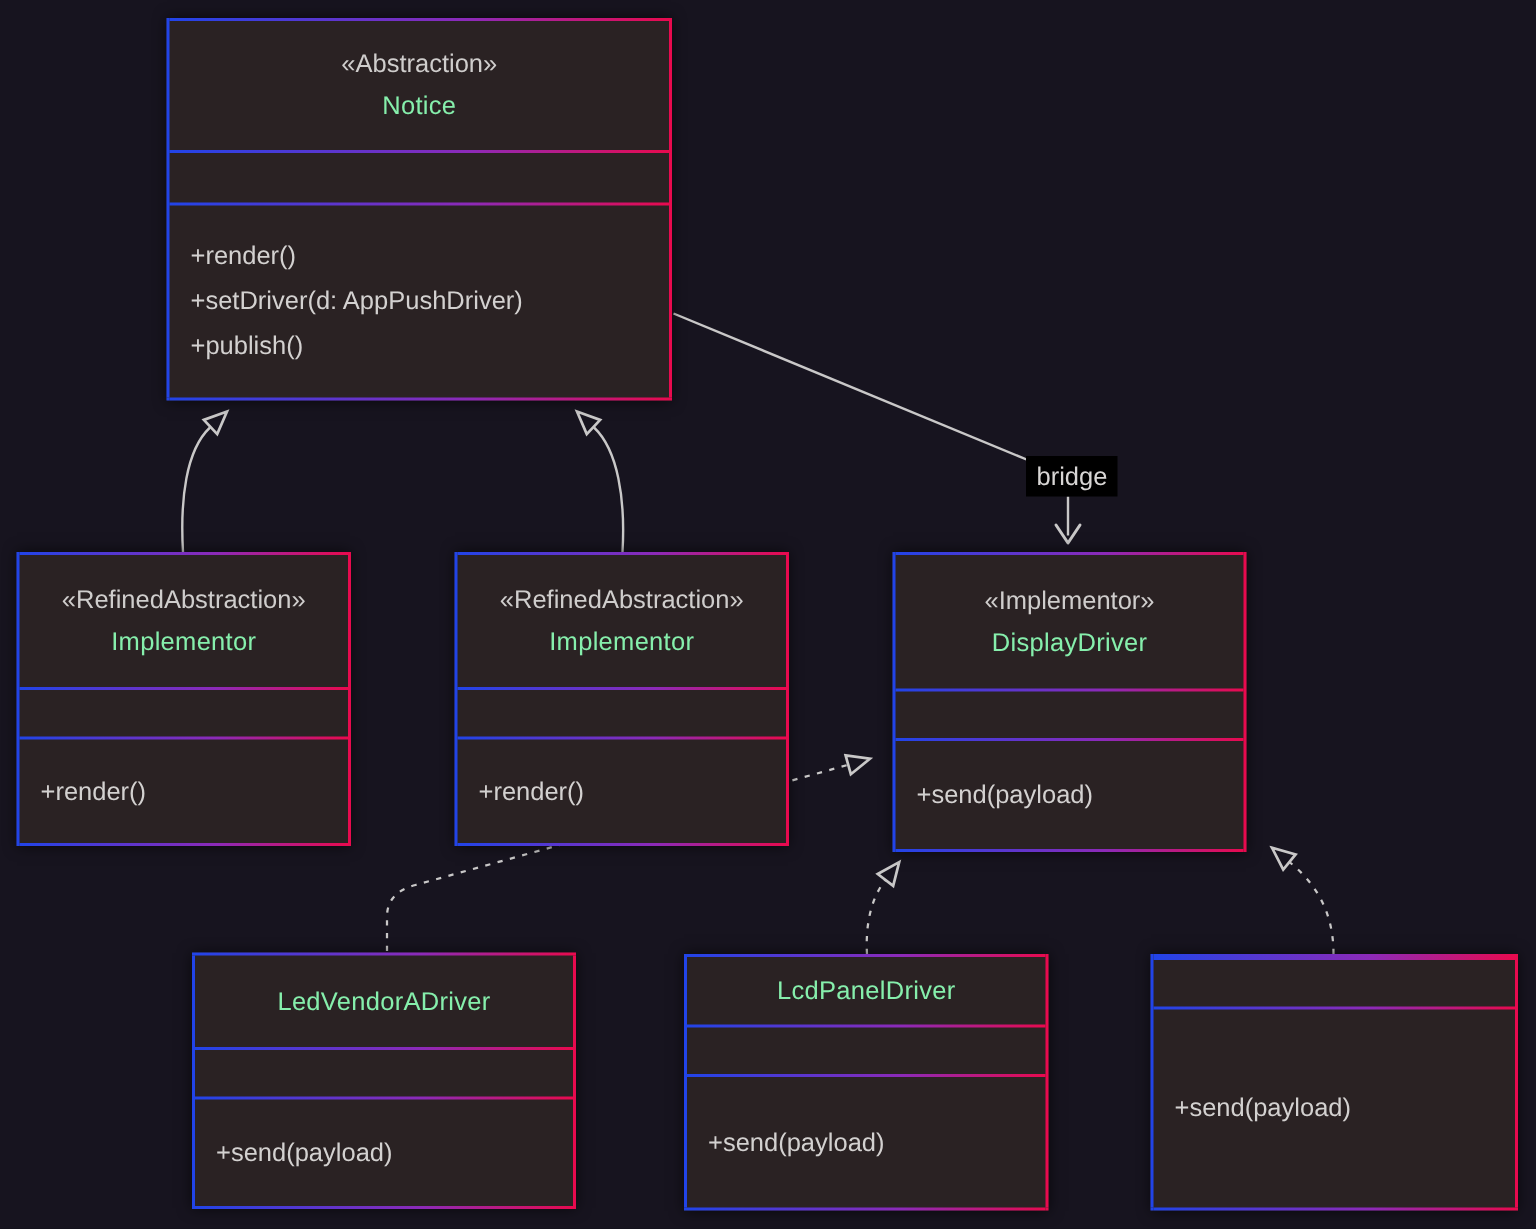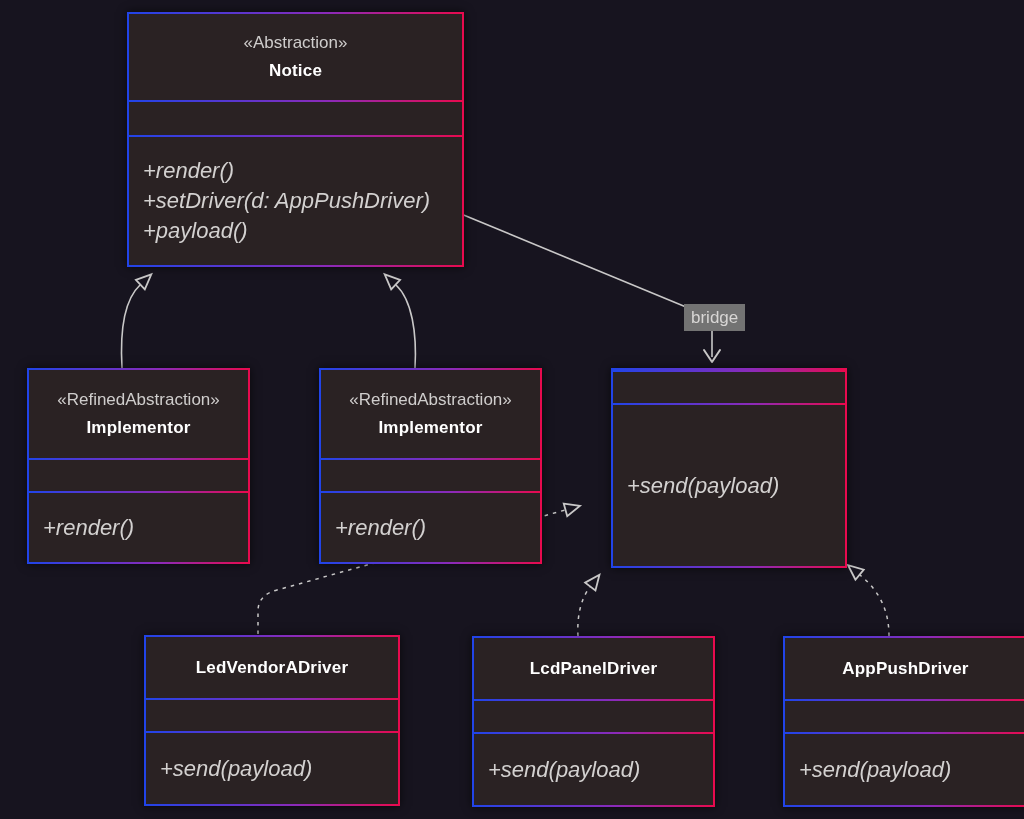--- a/index.html
+++ b/index.html
@@ -9,32 +9,31 @@
     font-family:"Liberation Sans", sans-serif;
   }
   .edges{position:absolute;left:0;top:0;z-index:1;}
   .uml-box{
     position:absolute;display:flex;flex-direction:column;z-index:2;
     background:#2a2223;color:#d3d1d0;
     border:2px solid;
     border-image:linear-gradient(90deg,#2144e8 0%,#8c2ab8 60%,#e80a4e 100%) 1;
     box-shadow:0 0 9px rgba(0,0,0,0.65);
     box-sizing:border-box;
-    margin-left:16px;
   }
   .hdr{display:flex;flex-direction:column;align-items:center;justify-content:center;gap:8px;flex:none;}
   .stereo{font-size:17px;color:#cfcdcc;}
-  .cname{font-size:17px;font-weight:bold;color:#ffffff;letter-spacing:.2px;}
+  .cname{font-size:17px;font-weight:normal;color:#86efac;letter-spacing:.2px;}
   .divider{height:2px;flex:none;background:linear-gradient(90deg,#2144e8 0%,#8c2ab8 60%,#e80a4e 100%);}
   .attrs{flex:none;}
   .methods{flex:1;display:flex;flex-direction:column;justify-content:center;padding-left:14px;}
-  .m{font-size:22px;line-height:30px;color:#d3d1d0;font-style:italic;}
+  .m{font-size:17px;line-height:30px;color:#d3d1d0;}
   .edge-label{
     position:absolute;left:684px;top:304px;z-index:3;
-    background:#737373;color:#d8d6d5;font-size:17px;line-height:23px;
+    background:#000000;color:#d8d6d5;font-size:17px;line-height:23px;
     padding:2px 7px;
   }
 </style>
 </head>
 <body>
 
 <div class="canvas">
 
   <svg class="edges" width="1024" height="819" viewBox="0 0 1024 819">
     <defs>
@@ -62,21 +61,21 @@
     <div class="hdr" style="height:86px">
       <div class="stereo">«Abstraction»</div>
       <div class="cname">Notice</div>
     </div>
     <div class="divider"></div>
     <div class="attrs" style="height:33px"></div>
     <div class="divider"></div>
     <div class="methods">
       <div class="m">+render()</div>
       <div class="m">+setDriver(d: AppPushDriver)</div>
-      <div class="m">+payload()</div>
+      <div class="m">+publish()</div>
     </div>
   </div>
 
   <div class="uml-box" style="left:11px;top:368px;width:223px;height:196px">
     <div class="hdr" style="height:88px">
       <div class="stereo">«RefinedAbstraction»</div>
       <div class="cname">Implementor</div>
     </div>
     <div class="divider"></div>
     <div class="attrs" style="height:31px"></div>
@@ -93,20 +92,24 @@
     </div>
     <div class="divider"></div>
     <div class="attrs" style="height:31px"></div>
     <div class="divider"></div>
     <div class="methods">
       <div class="m">+render()</div>
     </div>
   </div>
 
   <div class="uml-box" style="left:595px;top:368px;width:236px;height:200px">
+    <div class="hdr" style="height:89px">
+      <div class="stereo">«Implementor»</div>
+      <div class="cname">DisplayDriver</div>
+    </div>
     <div class="divider"></div>
     <div class="attrs" style="height:31px"></div>
     <div class="divider"></div>
     <div class="methods">
       <div class="m">+send(payload)</div>
     </div>
   </div>
 
   <div class="uml-box" style="left:128px;top:635px;width:256px;height:171px">
     <div class="hdr" style="height:61px">
@@ -114,35 +117,32 @@
     </div>
     <div class="divider"></div>
     <div class="attrs" style="height:31px"></div>
     <div class="divider"></div>
     <div class="methods">
       <div class="m">+send(payload)</div>
     </div>
   </div>
 
   <div class="uml-box" style="left:456px;top:636px;width:243px;height:171px">
-    <div class="hdr" style="height:61px">
+    <div class="hdr" style="height:45px">
       <div class="cname">LcdPanelDriver</div>
     </div>
     <div class="divider"></div>
     <div class="attrs" style="height:31px"></div>
     <div class="divider"></div>
     <div class="methods">
       <div class="m">+send(payload)</div>
     </div>
   </div>
 
   <div class="uml-box" style="left:767px;top:636px;width:245px;height:171px">
-    <div class="hdr" style="height:61px">
-      <div class="cname">AppPushDriver</div>
-    </div>
     <div class="divider"></div>
     <div class="attrs" style="height:31px"></div>
     <div class="divider"></div>
     <div class="methods">
       <div class="m">+send(payload)</div>
     </div>
   </div>
 
   <div class="edge-label">bridge</div>
 

